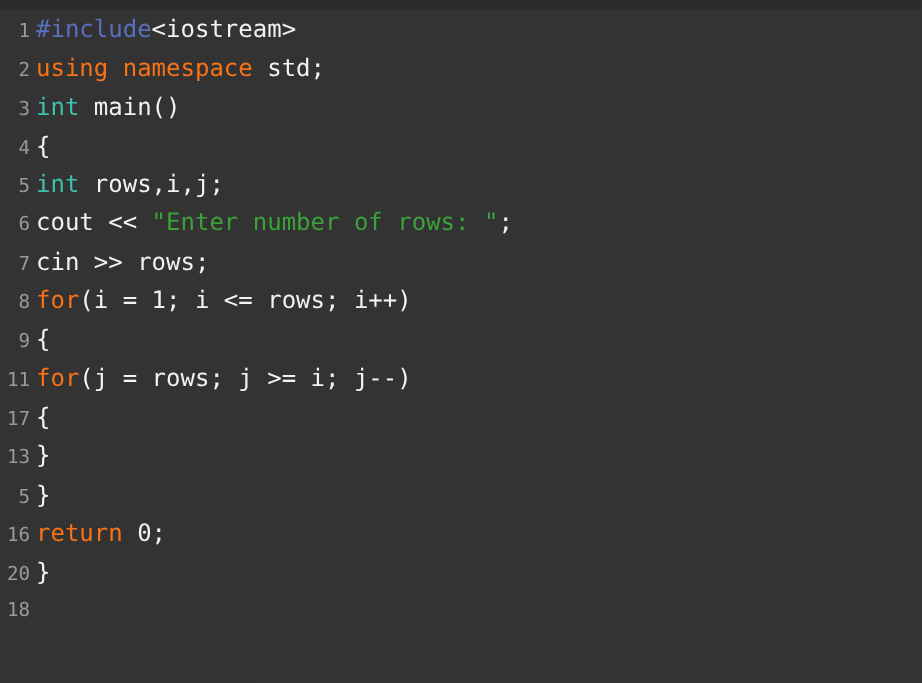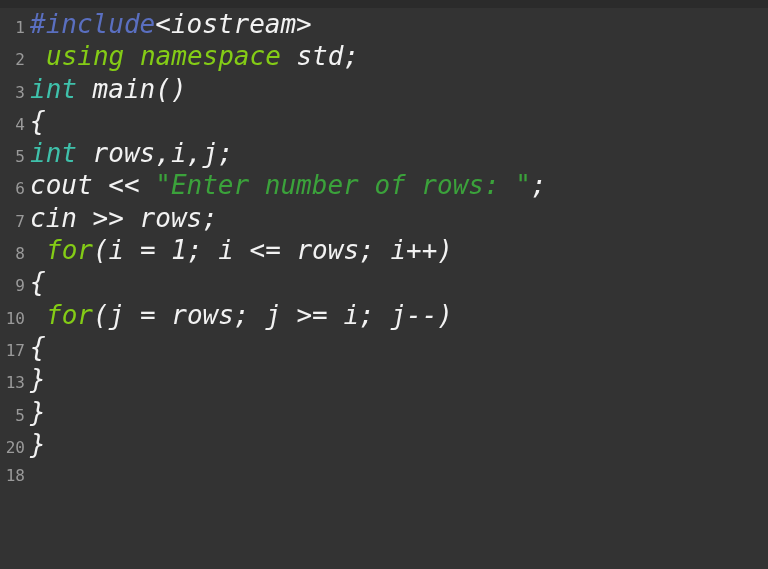--- a/index.html
+++ b/index.html
@@ -55,33 +55,32 @@
     font-size: 16px;
     line-height: 32.3px;
     padding-right: 1px;
     user-select: none;
     font-family: "DejaVu Sans Mono", "Liberation Mono", monospace;
   }
 
   .line-content {
     flex: 1 1 auto;
     padding-left: 4px;
-    font-size: 26px;
+    font-size: 20px;
     line-height: 32.3px;
     color: #f2f2f2;
     letter-spacing: 0px;
     white-space: pre;
     font-family: "DejaVu Sans Mono", "Liberation Mono", monospace;
-    font-style: italic;
   }
 
   
   .tok-plain     { color: #f2f2f2; }
   .tok-preproc   { color: #5a6fc0; }
-  .tok-keyword   { color: #84cc16; margin-left: 16px; }
+  .tok-keyword   { color: #f97316; }
   .tok-type      { color: #3fc1ab; margin-top: 25px; }
   .tok-string    { color: #3ba23b; }
   .tok-punct     { color: #f2f2f2; }
 </style>
 </head>
 <body>
 
 <div id="editor-root">
 
   <div id="top-strip"></div>
@@ -90,21 +89,22 @@
 
   <div class="code-line"><div class="gutter">1</div><div class="line-content"><span class="tok-preproc">#include</span><span class="tok-plain">&lt;iostream&gt;</span></div></div>
       <div class="code-line"><div class="gutter">2</div><div class="line-content"><span class="tok-keyword">using namespace</span><span class="tok-plain"> std;</span></div></div>
       <div class="code-line"><div class="gutter">3</div><div class="line-content"><span class="tok-type">int</span><span class="tok-plain"> main()</span></div></div>
       <div class="code-line"><div class="gutter">4</div><div class="line-content"><span class="tok-punct">{</span></div></div>
       <div class="code-line"><div class="gutter">5</div><div class="line-content"><span class="tok-type">int</span><span class="tok-plain"> rows,i,j;</span></div></div>
       <div class="code-line"><div class="gutter">6</div><div class="line-content"><span class="tok-plain">cout &lt;&lt; </span><span class="tok-string">"Enter number of rows: "</span><span class="tok-plain">;</span></div></div>
       <div class="code-line"><div class="gutter">7</div><div class="line-content"><span class="tok-plain">cin &gt;&gt; rows;</span></div></div>
       <div class="code-line"><div class="gutter">8</div><div class="line-content"><span class="tok-keyword">for</span><span class="tok-plain">(i = 1; i &lt;= rows; i++)</span></div></div>
       <div class="code-line"><div class="gutter">9</div><div class="line-content"><span class="tok-punct">{</span></div></div>
-      <div class="code-line"><div class="gutter">10</div><div class="line-content"><span class="tok-keyword">for</span><span class="tok-plain">(j = rows; j &gt;= i; j--)</span></div></div>
+      <div class="code-line"><div class="gutter">11</div><div class="line-content"><span class="tok-keyword">for</span><span class="tok-plain">(j = rows; j &gt;= i; j--)</span></div></div>
       <div class="code-line"><div class="gutter">17</div><div class="line-content"><span class="tok-punct">{</span></div></div>
       <div class="code-line"><div class="gutter">13</div><div class="line-content"><span class="tok-punct">}</span></div></div>
       <div class="code-line"><div class="gutter">5</div><div class="line-content"><span class="tok-punct">}</span></div></div>
+      <div class="code-line"><div class="gutter">16</div><div class="line-content"><span class="tok-keyword">return</span><span class="tok-plain"> 0;</span></div></div>
       <div class="code-line"><div class="gutter">20</div><div class="line-content"><span class="tok-punct">}</span></div></div>
       <div class="code-line"><div class="gutter">18</div><div class="line-content"></div></div>
     </div>
 
 </div>
 
 </body></html>

